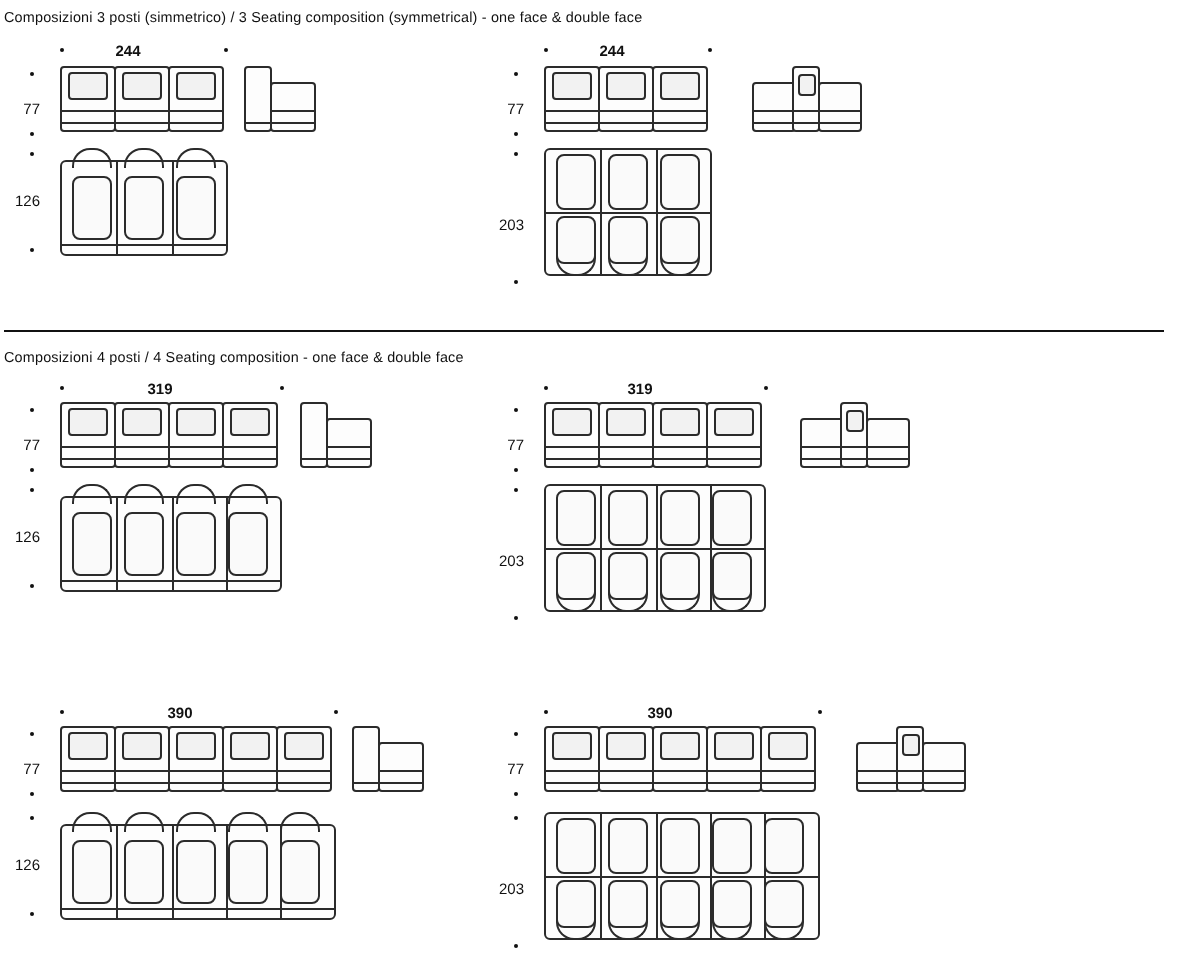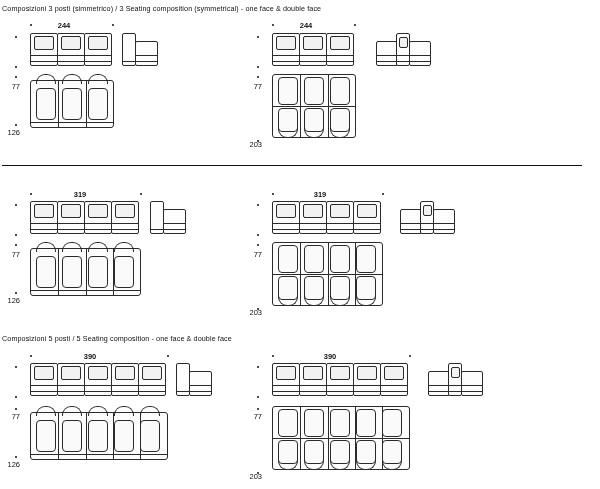--- a/index.html
+++ b/index.html
@@ -26,21 +26,21 @@
     background:#111;
   }
 
   
   .dim{
     position:absolute;
     font-size:7.5px;
     color:#111;
     white-space:nowrap;
   }
-  .dim.left{text-align:right;margin-top:32px;}
+  .dim.left{text-align:right;}
   .dim.top{text-align:center;font-weight:bold;}
 
   
   .tick{
     position:absolute;width:2px;height:2px;border-radius:50%;
     background:#111;
   }
 
   
   .grp{position:absolute;}
@@ -177,20 +177,21 @@
       <div class="vr" style="left:28px;top:0px;height:64px;"></div>
       <div class="vr" style="left:56px;top:0px;height:64px;"></div>
       <div class="hr" style="left:0px;top:32px;width:84px;"></div>
     </div>
 
     <div class="rule" style="top:165px;"></div>
   </div>
 
   <div class="section" style="top:170px;height:160px;">
 
+    <div class="section-title" style="top:4px;">Composizioni 4 posti / 4 Seating composition - one face &amp; double face</div>
 
     <div class="dim top" style="top:20px;left:60px;width:40px;">319</div>
     <div class="tick" style="top:23px;left:30px;"></div>
     <div class="tick" style="top:23px;left:140px;"></div>
 
     <div class="dim left" style="top:48px;left:0px;width:20px;">77</div>
     <div class="tick" style="top:34px;left:15px;"></div>
     <div class="tick" style="top:64px;left:15px;"></div>
 
     <div class="grp" style="top:31px;left:30px;">
@@ -283,21 +284,20 @@
       <div class="arc down" style="left:84px;top:54px;width:20px;height:10px;"></div>
       <div class="vr" style="left:28px;top:0px;height:64px;"></div>
       <div class="vr" style="left:56px;top:0px;height:64px;"></div>
       <div class="vr" style="left:83px;top:0px;height:64px;"></div>
       <div class="hr" style="left:0px;top:32px;width:111px;"></div>
     </div>
   </div>
 
   <div class="section" style="top:330px;height:159px;">
 
-    <div class="section-title" style="top:4px;">Composizioni 5 posti / 5 Seating composition - one face &amp; double face</div>
 
     <div class="dim top" style="top:22px;left:70px;width:40px;">390</div>
     <div class="tick" style="top:25px;left:30px;"></div>
     <div class="tick" style="top:25px;left:167px;"></div>
 
     <div class="dim left" style="top:50px;left:0px;width:20px;">77</div>
     <div class="tick" style="top:36px;left:15px;"></div>
     <div class="tick" style="top:66px;left:15px;"></div>
 
     <div class="grp" style="top:33px;left:30px;">

